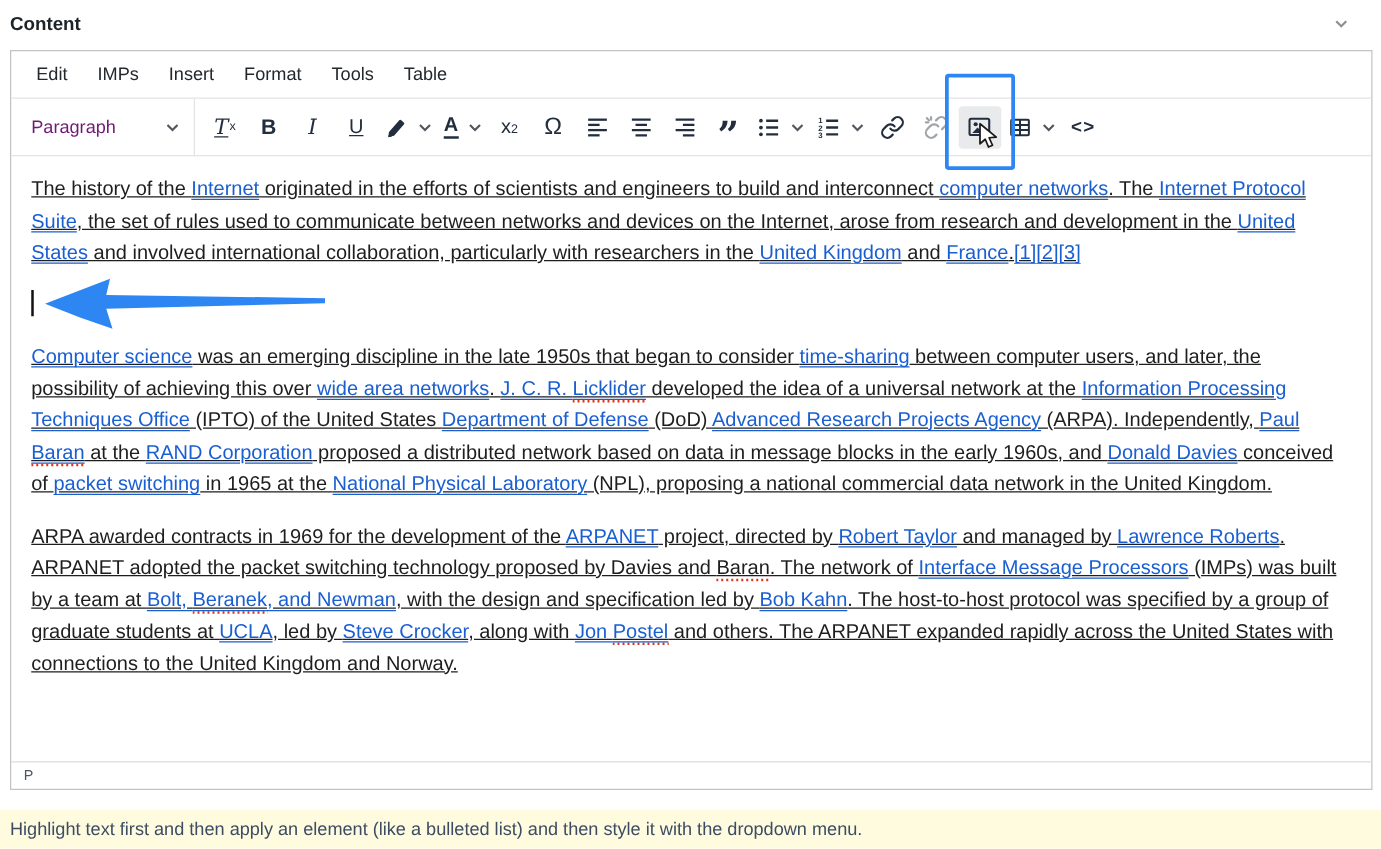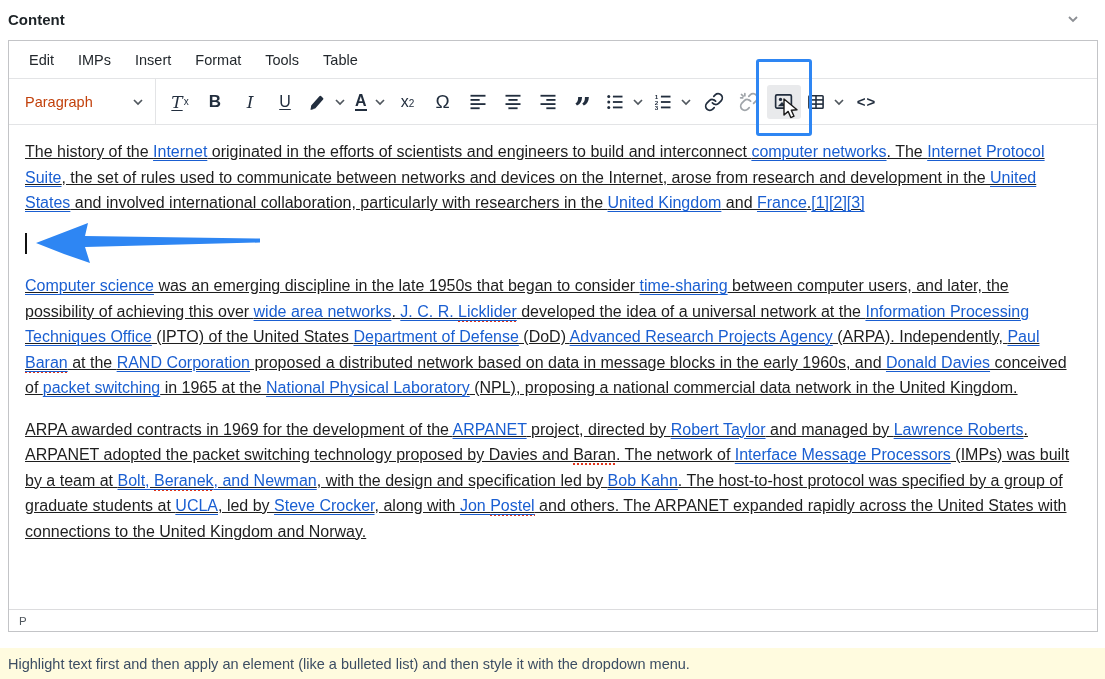--- a/index.html
+++ b/index.html
@@ -22,21 +22,21 @@
     border:1px solid #c3c4c7;background:#fff;display:flex;flex-direction:column;justify-content:center;}
   
   .menubar{height:38px;display:flex;align-items:center;padding:0 8px;
     border-bottom:1px solid #e3e4e6;flex:none;}
   .menu-item{padding:4px 12px;font-size:14.5px;color:#23282d;cursor:default;}
   
   .toolbar{height:46px;display:flex;align-items:center;padding:0 7px;gap:1px;
     border-bottom:1px solid #e3e4e6;flex:none;}
   .tb-btn{height:34px;min-width:34px;display:flex;align-items:center;justify-content:center;
     border-radius:3px;color:var(--icon);font-size:17px;position:relative;gap:7px;padding:0 4px;}
-  .tb-select{width:132px;justify-content:space-between;padding:0 4px 0 9px;font-size:14.5px;color:#c2410c;}
+  .tb-select{width:132px;justify-content:space-between;padding:0 4px 0 9px;font-size:14.5px;color:#701a75;}
   .tb-sep{width:1px;height:46px;background:#e3e4e6;margin:0 6px;flex:none;}
   .glyph-b{font-weight:bold;font-size:17px;}
   .glyph-i{font-family:"DejaVu Serif",serif;font-style:italic;font-size:17px;}
   .glyph-u{font-size:16px;text-decoration:underline;text-underline-offset:2px;}
   .glyph-a{font-size:16px;font-weight:600;border-bottom:2.5px solid var(--icon);line-height:17px;}
   .tx-t{font-family:"DejaVu Serif",serif;font-style:italic;font-size:17px;
     text-decoration:underline;text-underline-offset:2px;}
   .tx-x{font-size:10px;margin-left:1px;align-self:flex-end;padding-bottom:5px;}
   .sup-b{font-size:16px;} .sup-e{font-size:10px;align-self:flex-start;padding-top:5px;}
   .glyph-omega{font-size:19px;}

